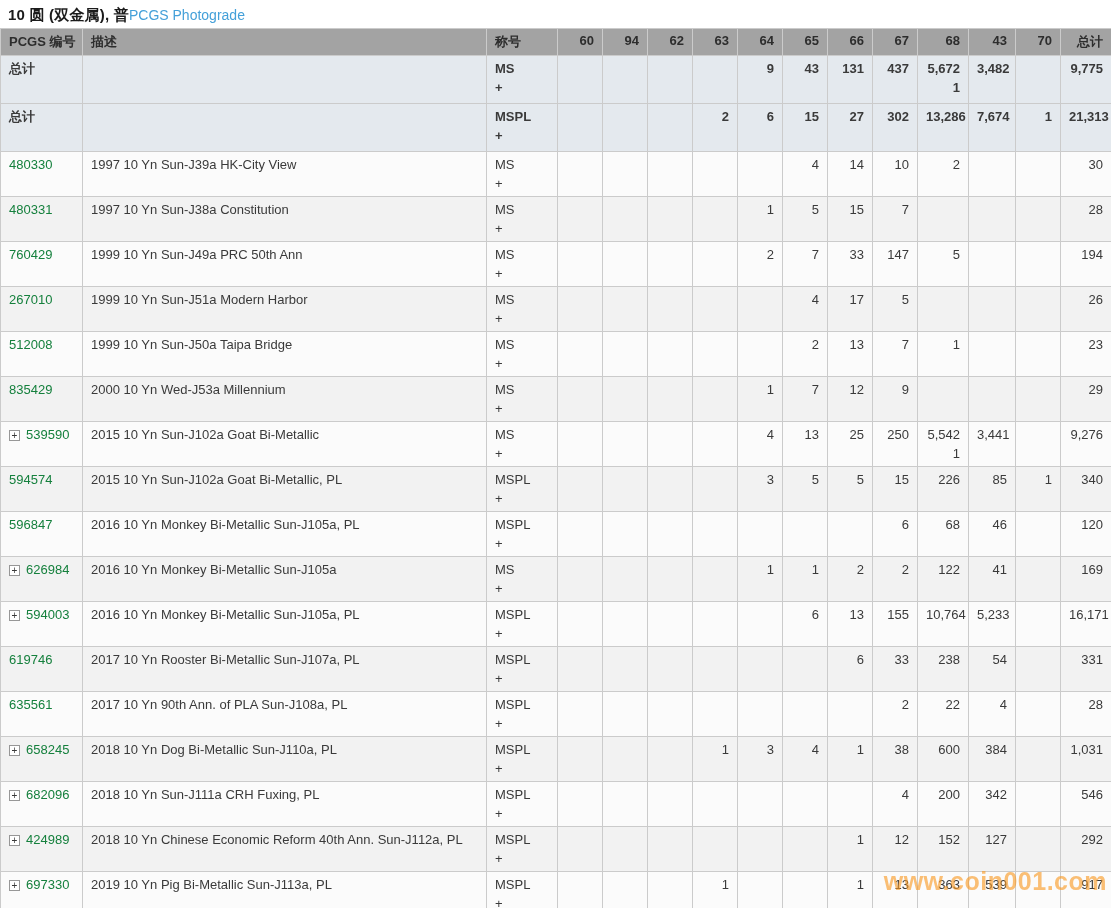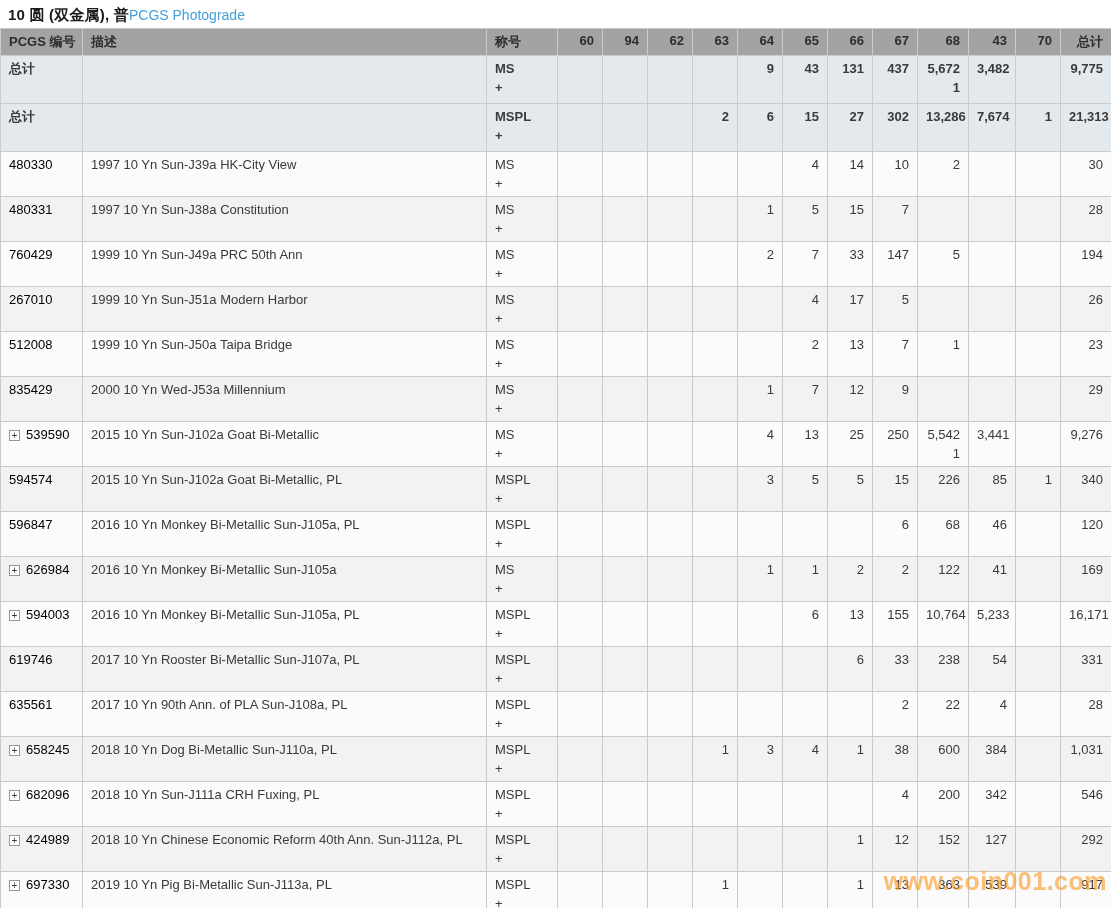--- a/index.html
+++ b/index.html
@@ -57,21 +57,21 @@
     background: #e4e9ee;
     font-weight: bold;
     height: 48px;
   }
   tr.data { height: 45px; }
   tr.r-light { background: #fbfbfb; }
   tr.r-dark  { background: #f2f2f2; }
   .l1 { line-height: 19px; min-height: 19px; }
   .l2 { line-height: 19px; min-height: 19px; }
   .pcgs-link {
-    color: #000000;
+    color: #15803d;
     text-decoration: none;
     cursor: pointer;
   }
   .expander {
     display: inline-block;
     width: 11px; height: 11px;
     border: 1px solid #979797;
     background: #ffffff;
     color: #3a3a3a;
     font-size: 10px;

